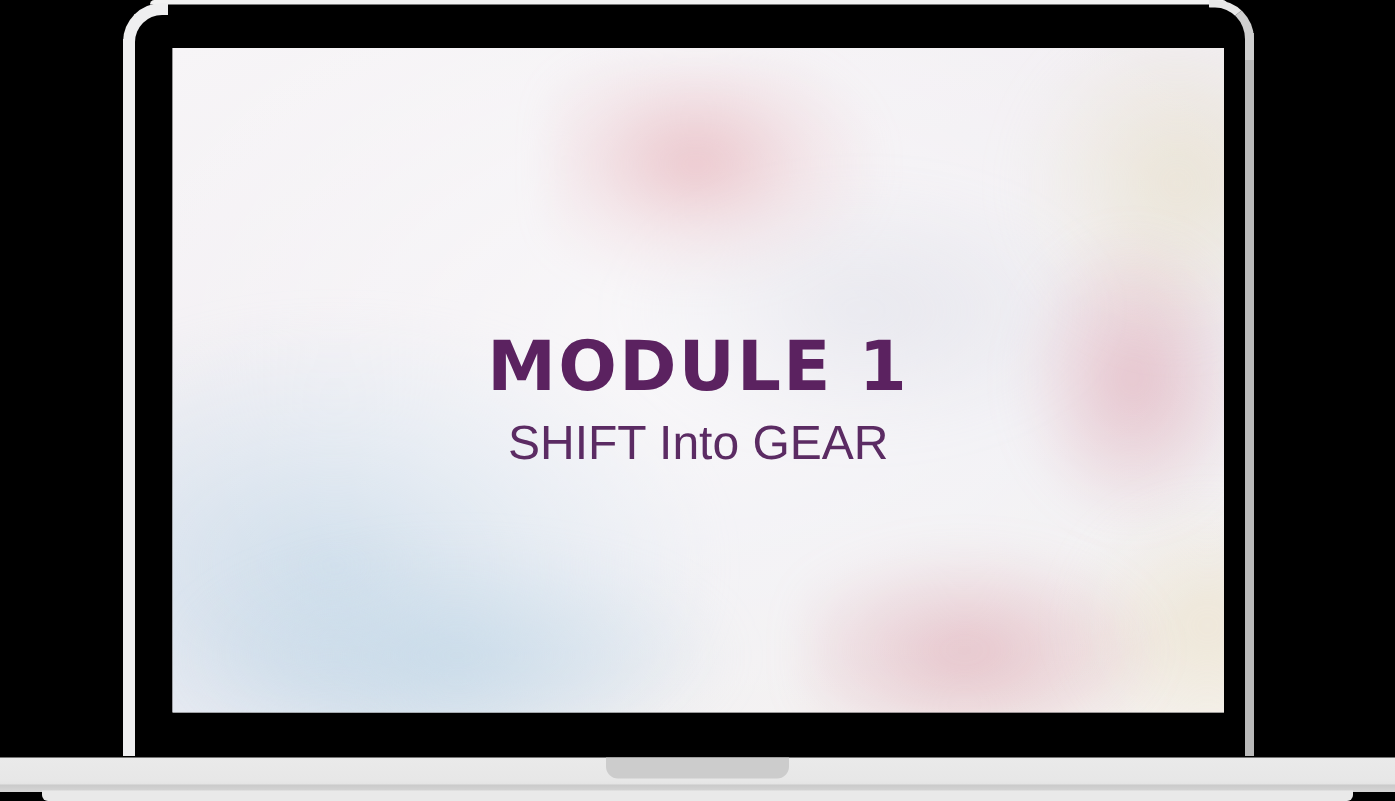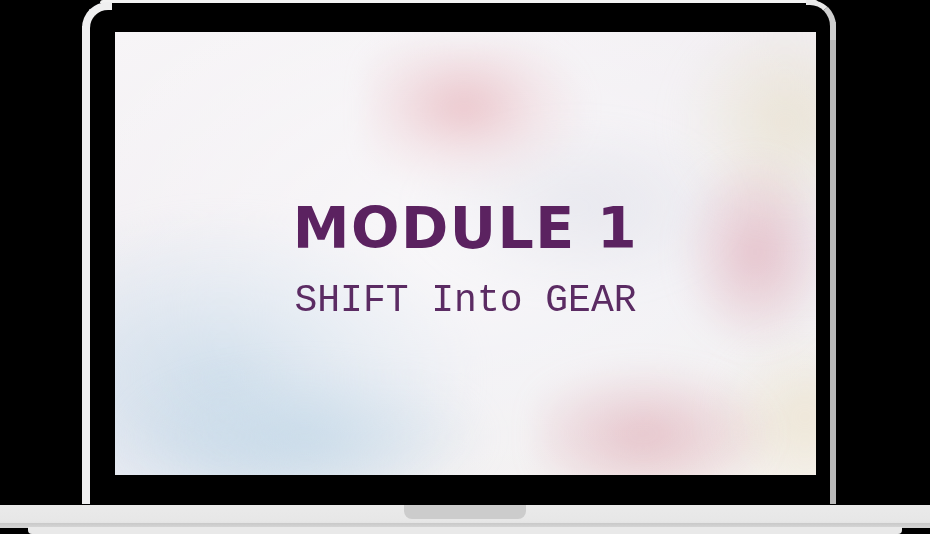--- a/index.html
+++ b/index.html
@@ -158,33 +158,33 @@
     flex-direction: column;
     align-items: center;
     justify-content: center;
     text-align: center;
     padding-top: 28px;
     box-sizing: border-box;
   }
   #slide-title {
     font-family: "DejaVu Sans", sans-serif;
     font-weight: 700;
-    font-size: 57px;
+    font-size: 46px;
     letter-spacing: 1.5px;
     line-height: 1.0;
     color: #5b2260;
     margin: 0 0 10px 0;
   }
   #slide-subtitle {
-    font-family: Liberation Mono, monospace;
+    font-family: Liberation Sans, sans-serif;
     font-weight: 400;
-    font-size: 38px;
+    font-size: 32px;
     line-height: 1.18;
     color: #5b2b63;
-    margin: 12px;
+    margin: 0;
     max-width: 560px;
   }
 
   
   #laptop-base {
     position: absolute;
     left: 0px;
     top: 505px;
     width: 930px;
     height: 22px;

